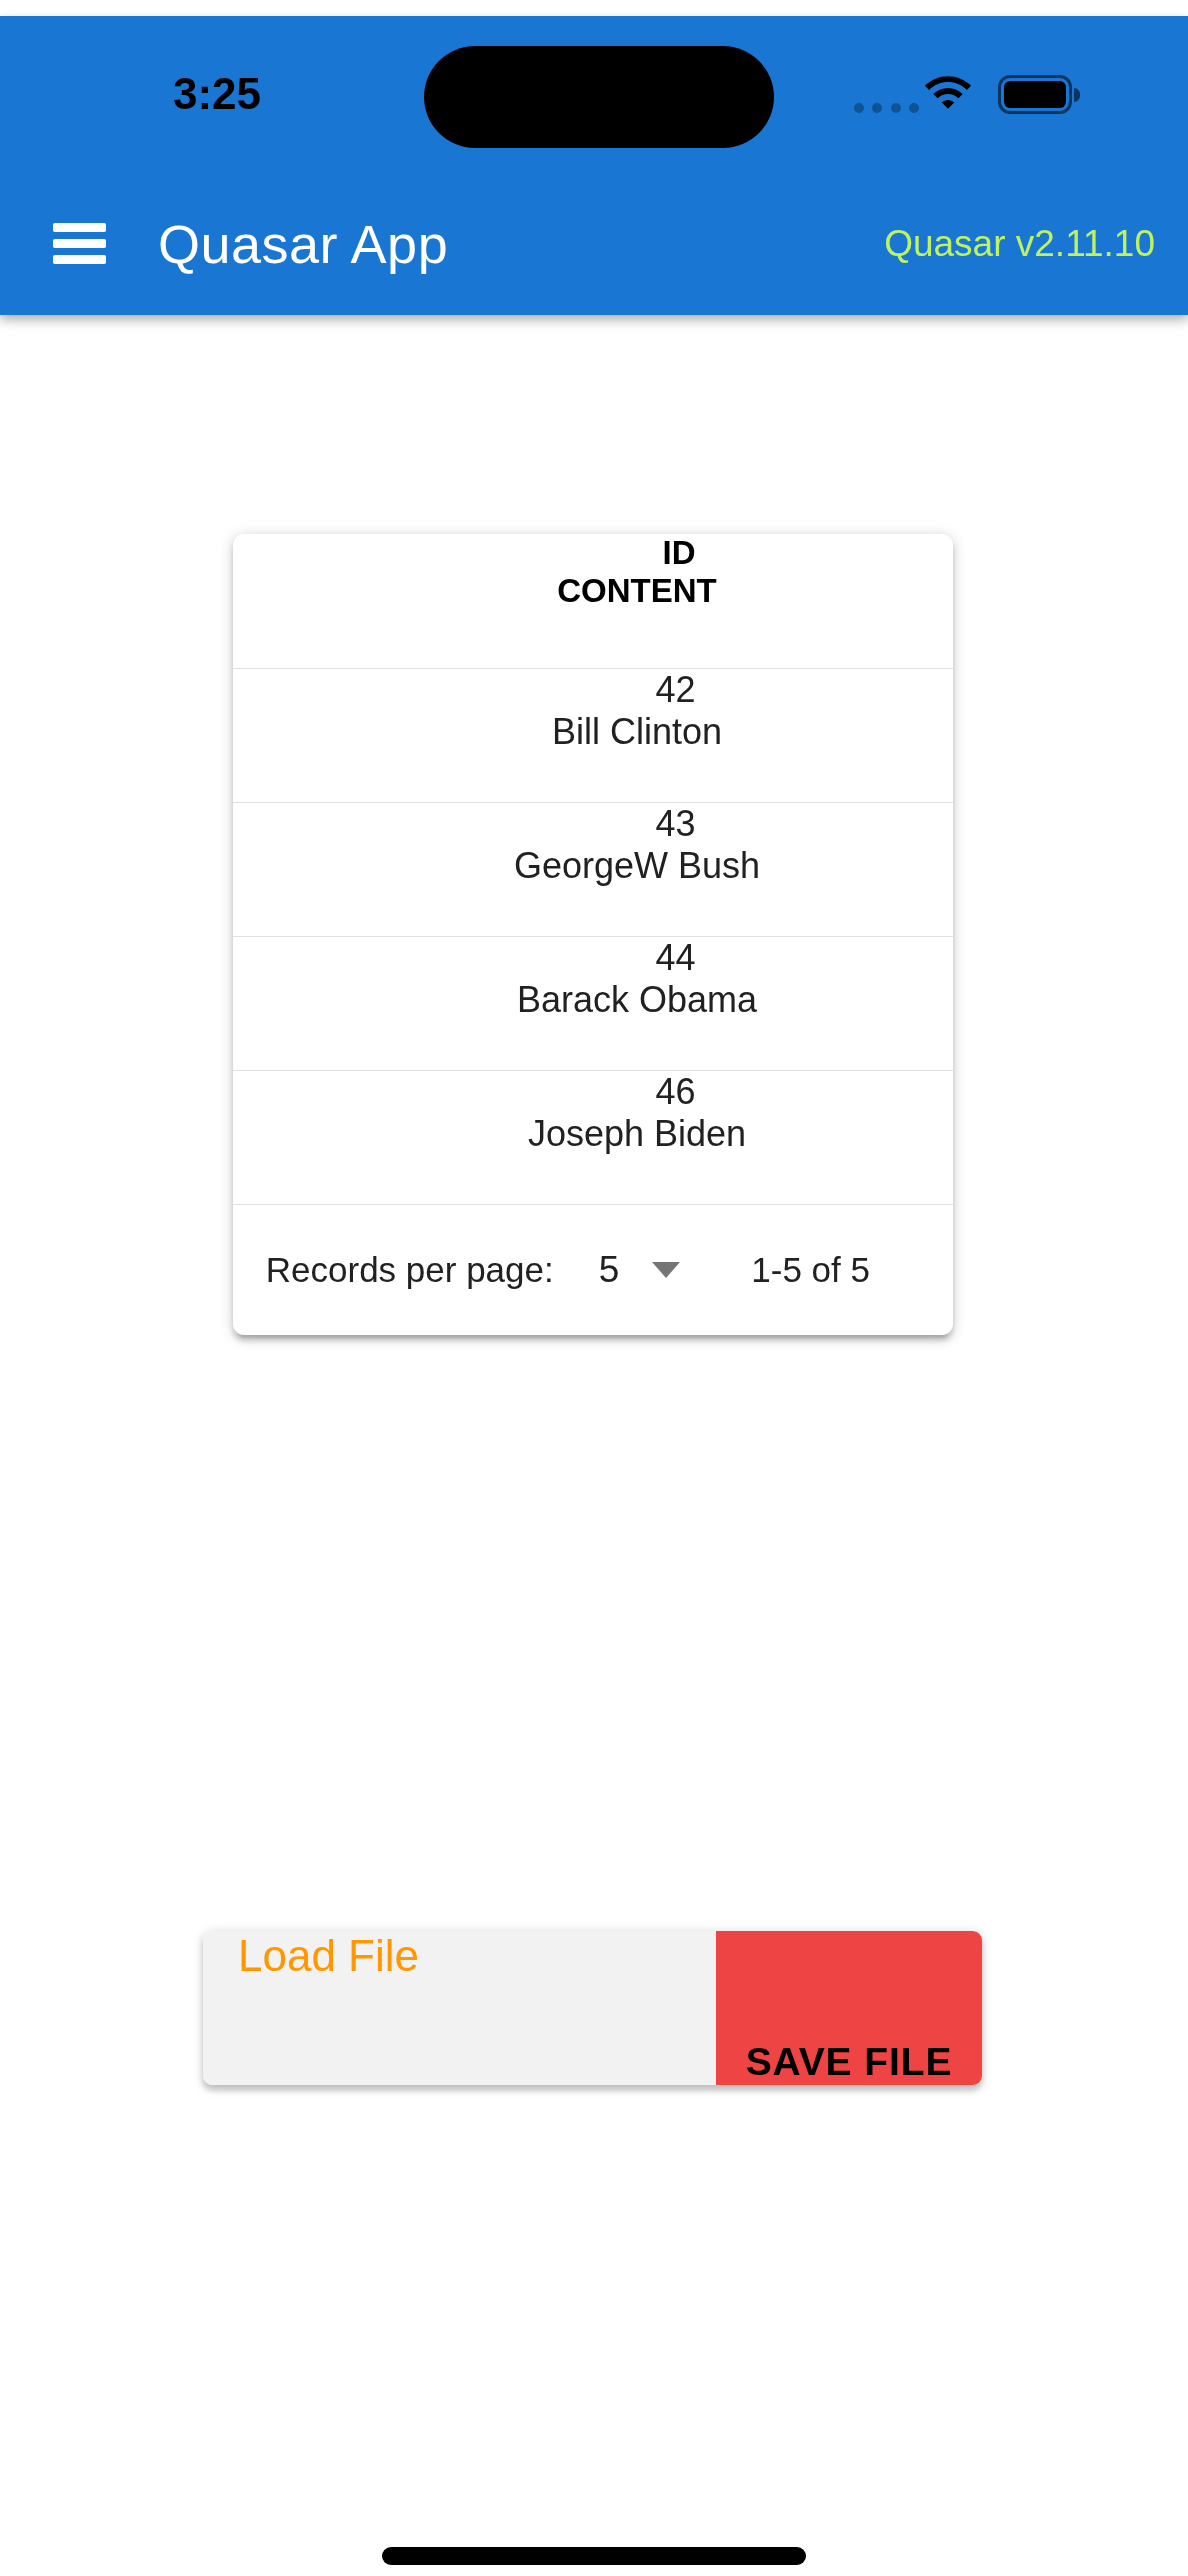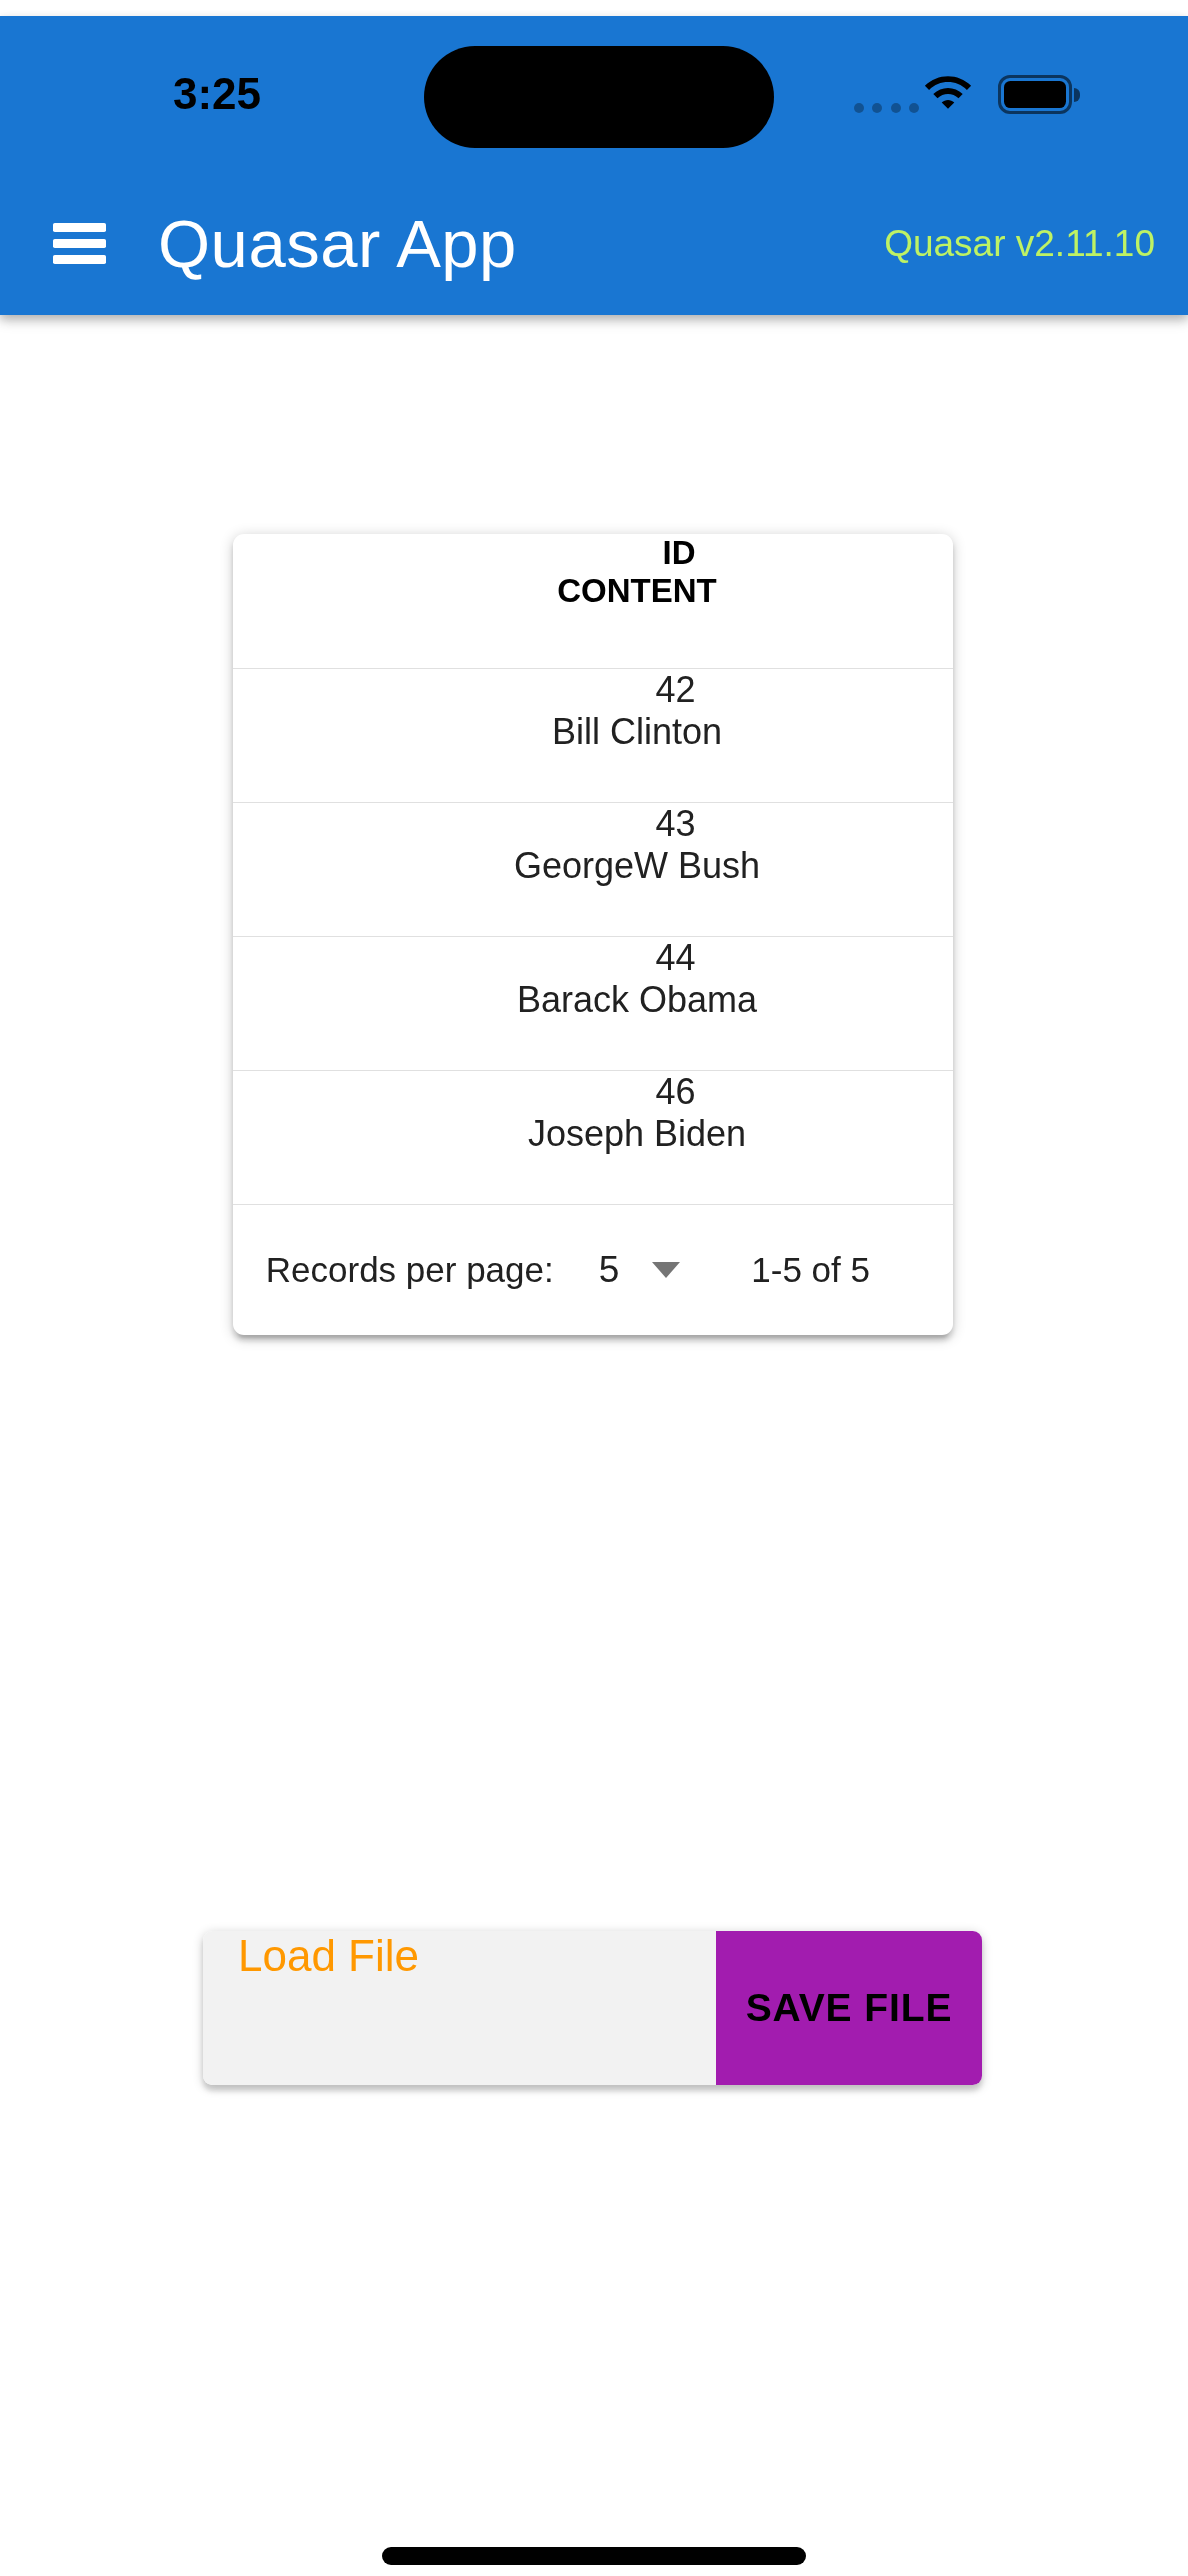--- a/index.html
+++ b/index.html
@@ -29,21 +29,21 @@
   .battery-fill{position:absolute;left:2.8px;top:2.8px;right:2.8px;bottom:2.8px;background:#000000;border-radius:6.4px;}
   .battery-cap{position:absolute;left:1074px;top:72px;width:6.4px;height:14px;background:rgba(0,0,0,0.55);
     border-radius:0 6.4px 6.4px 0;}
   .toolbar{
     position:absolute;left:0;top:147px;width:1188px;height:152px;
     display:flex;align-items:center;box-sizing:border-box;padding:9.2px 33px 0 33px;color:#ffffff;
   }
   .menu-btn{width:53px;height:41px;display:flex;flex-direction:column;justify-content:space-between;
     margin-left:20px;cursor:pointer;background:none;border:none;padding:0;}
   .menu-btn .bar{width:53px;height:9.2px;background:#ffffff;border-radius:1.8px;}
-  .toolbar-title{font-size:67px;font-weight:400;margin-left:52px;letter-spacing:0.5px;color:#ffffff;}
+  .toolbar-title{font-size:54px;font-weight:400;margin-left:52px;letter-spacing:0.5px;color:#ffffff;}
   .toolbar-spacer{flex:1;}
   .toolbar-version{font-size:37px;font-weight:400;color:#bef264;}
   
   .table-card{
     position:absolute;left:233px;top:534px;width:720px;background:#ffffff;border-radius:11px;
     box-shadow:0 2.8px 14px rgba(0,0,0,0.20), 0 5.5px 5.5px rgba(0,0,0,0.14), 0 8.3px 2.8px -5.5px rgba(0,0,0,0.12);
   }
   .t-row{display:flex;align-items:center;height:134px;box-sizing:border-box;flex-direction:column;}
   .t-row + .t-row{border-top:1.8px solid rgba(0,0,0,0.12);}
   .t-head .cell{font-size:33px;font-weight:bold;color:#000000;}
@@ -66,21 +66,21 @@
   .file-actions{
     position:absolute;left:203px;top:1931px;width:779px;height:154px;border-radius:9.2px;
     display:flex;box-shadow:0 2.8px 11px rgba(0,0,0,0.20), 0 5.5px 5.5px rgba(0,0,0,0.12);
     background:#ffffff;overflow:hidden;
   }
   .load-file{
     flex:1;background:#f2f2f2;display:flex;align-items:flex-start;padding-left:35px;
     font-size:44px;color:#ff9800;cursor:pointer;
   }
   .save-file{
-    width:266px;background:#a21caf;display:flex;align-items:center;justify-content:center;
+    width:266px;background:#ef4444;display:flex;align-items:flex-end;justify-content:center;
     font-size:39px;font-weight:bold;color:#000000;letter-spacing:0.9px;cursor:pointer;border:none;
   }
   
   .home-indicator{
     position:absolute;left:382px;top:2547px;width:424px;height:17.5px;border-radius:9.2px;background:#000000;
   }
 </style>
 </head>
 <body>
 

